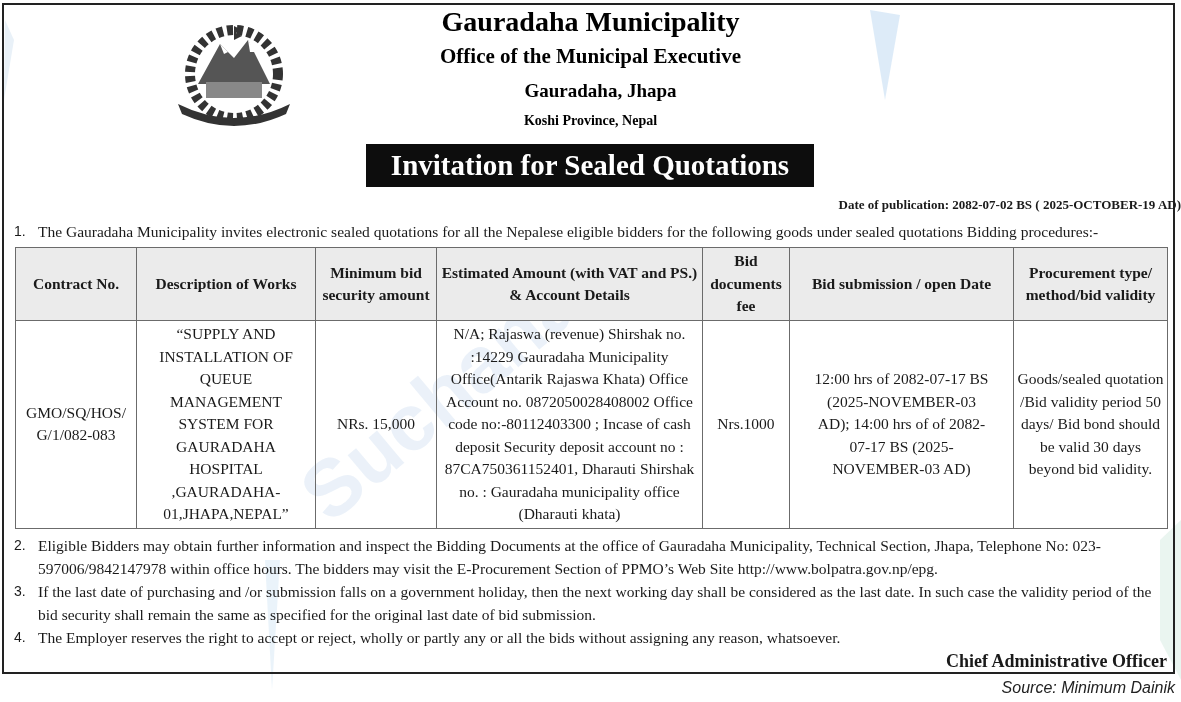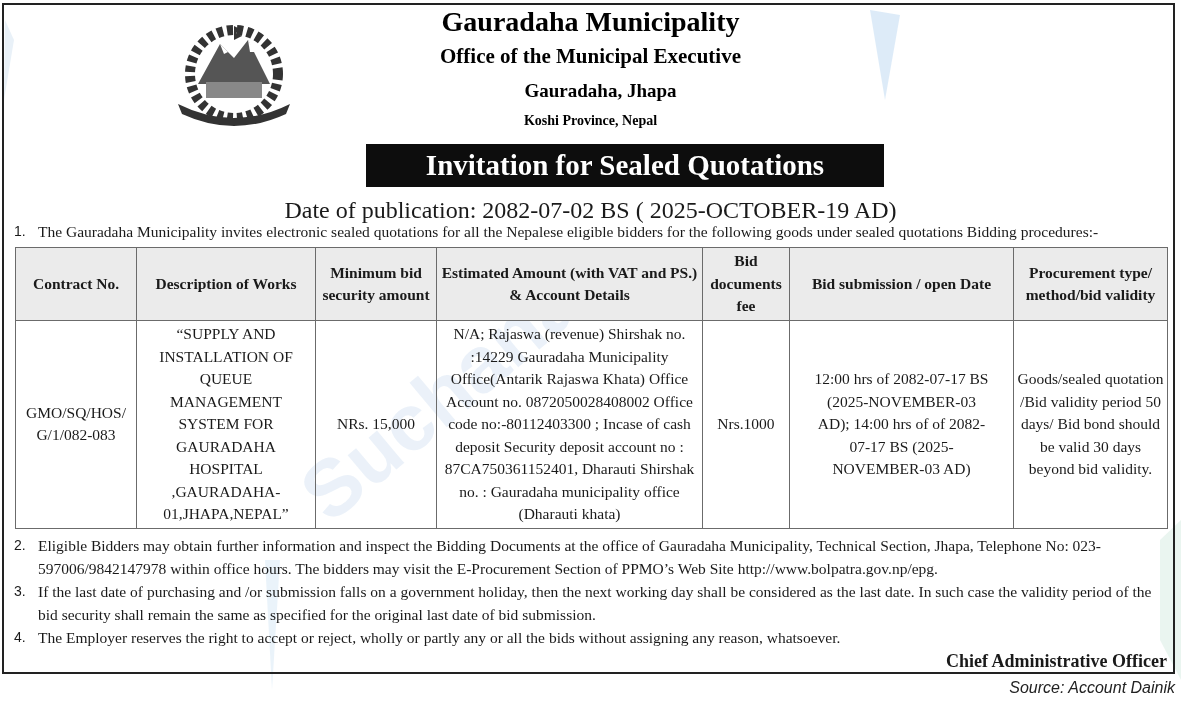--- a/index.html
+++ b/index.html
@@ -5,22 +5,22 @@
   html, body { margin: 0; padding: 0; background: #ffffff; }
   body { width: 1181px; height: 702px; position: relative; overflow: hidden; font-family: "Liberation Serif", "DejaVu Serif", serif; color: #1a1a1a; }
   .frame { position: absolute; left: 2px; top: 3px; width: 1173px; height: 671px; border: 2px solid #222; box-sizing: border-box; }
   .wm { position: absolute; pointer-events: none; }
   .emblem { position: absolute; left: 170px; top: 22px; width: 128px; height: 108px; }
   .hdr { position: absolute; left: 0; right: 0; text-align: center; font-weight: bold; color: #000000; }
   .h-title { top: 6px; font-size: 28px; }
   .h-sub { top: 44px; font-size: 21px; }
   .h-loc { top: 80px; font-size: 19px; margin-left: 20px; }
   .h-prov { top: 113px; font-size: 14px; }
-  .banner { position: absolute; left: 366px; top: 144px; width: 518px; height: 43px; background: #0d0d0d; color: #fff; font-weight: bold; font-size: 29px; line-height: 43px; text-align: center; }
-  .pubdate { position: absolute; left: 0; right: 0; top: 197px; text-align: center; font-size: 24px; font-weight: normal; }
+  .banner { position: absolute; left: 366px; top: 144px; width: 448px; height: 43px; background: #0d0d0d; color: #fff; font-weight: bold; font-size: 29px; line-height: 43px; text-align: center; }
+  .pubdate { position: absolute; left: 0; right: 0; top: 197px; text-align: right; font-size: 13px; font-weight: bold; }
   .para { position: absolute; left: 14px; right: 12px; font-size: 15.5px; line-height: 23px; }
   .para .num { position: absolute; left: 0; top: 0; width: 30px; font-family: "Liberation Sans", "DejaVu Sans", sans-serif; font-size: 14px; }
   .para .txt { margin-left: 24px; display: block; }
   .p1 { top: 220px; }
   .p2 { top: 534px; }
   .p3 { top: 580px; }
   .p4 { top: 626px; }
   table.bids { position: absolute; left: 15px; top: 247px; width: 1152px; height: 279px; border-collapse: collapse; font-size: 15.5px; table-layout: fixed; }
   table.bids th, table.bids td { border: 1px solid #6b6b6b; text-align: center; vertical-align: middle; padding: 2px 3px; line-height: 22.5px; }
   table.bids th { background: #ebebeb; font-weight: bold; height: 68px; }
@@ -103,13 +103,13 @@
 <div class="para p3">
   <span class="num">3.</span>
   <span class="txt">If the last date of purchasing and /or submission falls on a government holiday, then the next working day shall be considered as the last date. In such case the validity period of the bid security shall remain the same as specified for the original last date of bid submission.</span>
 </div>
 <div class="para p4">
   <span class="num">4.</span>
   <span class="txt">The Employer reserves the right to accept or reject, wholly or partly any or all the bids without assigning any reason, whatsoever.</span>
 </div>
 
 <div class="sign">Chief Administrative Officer</div>
-<div class="source">Source: Account Dainik</div>
+<div class="source">Source: Minimum Dainik</div>
 
 </body></html>

